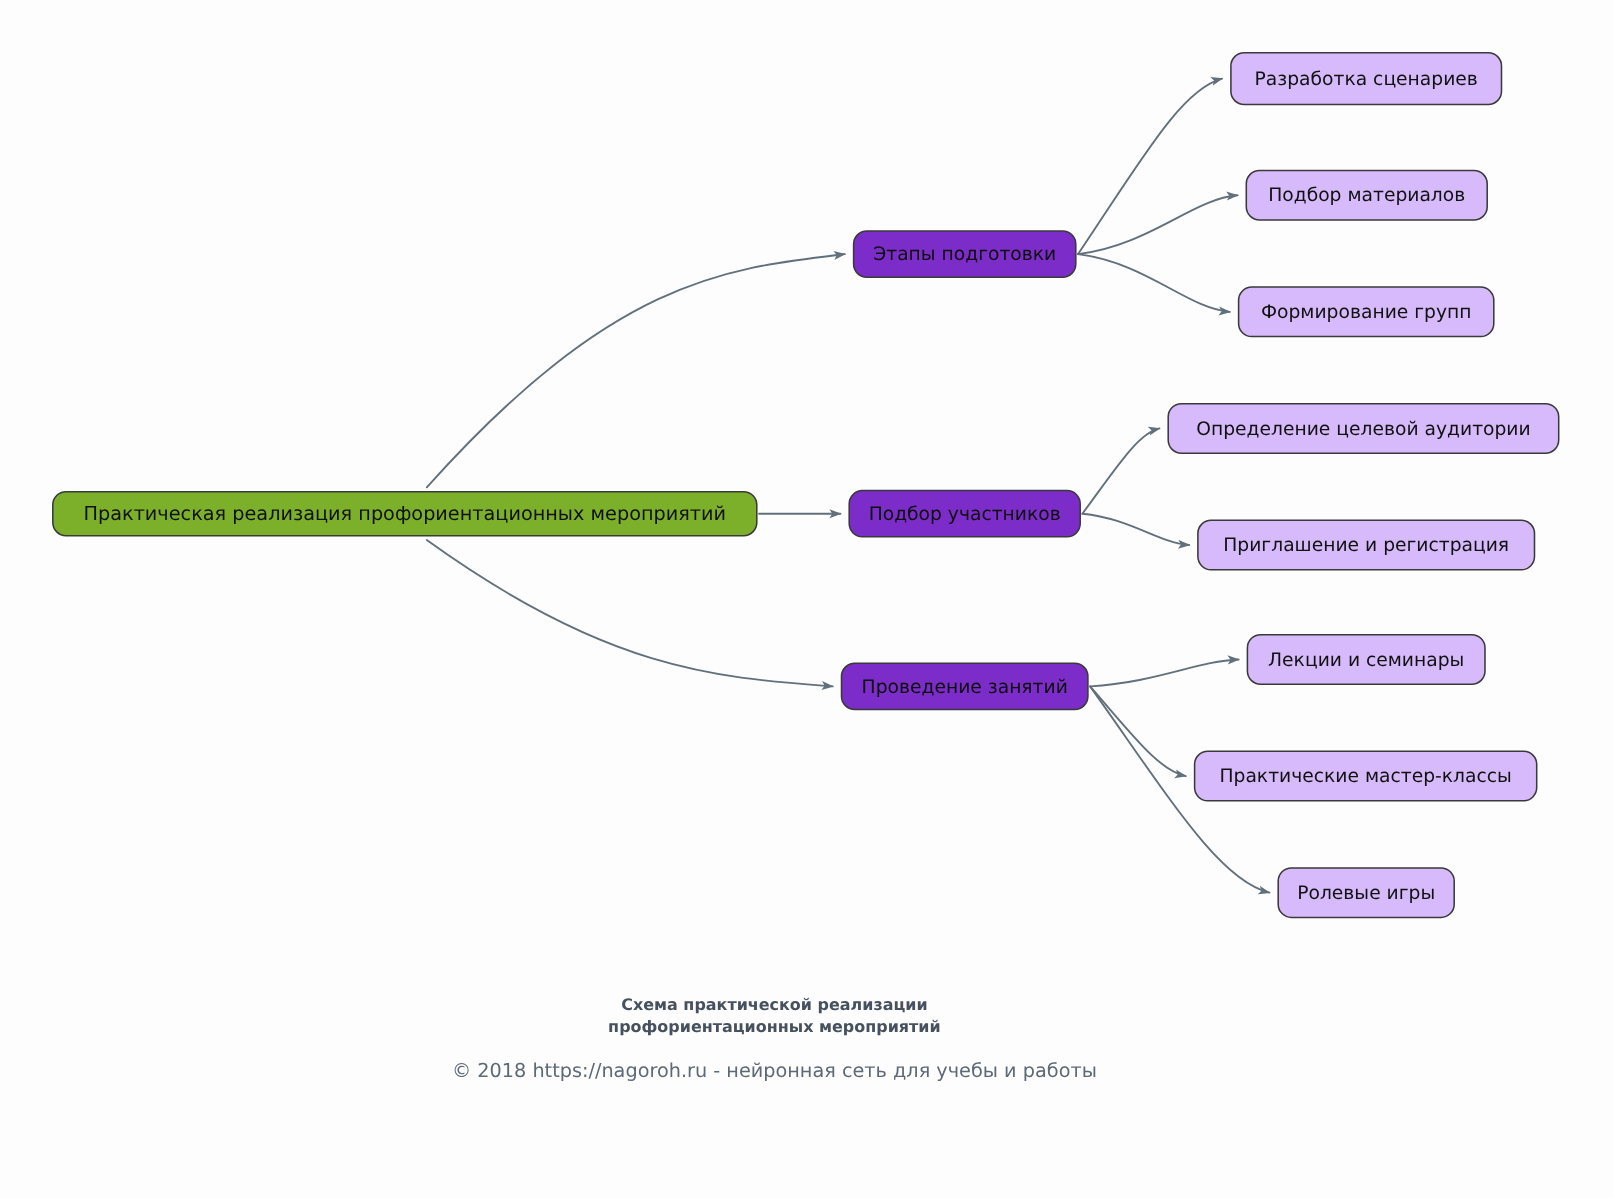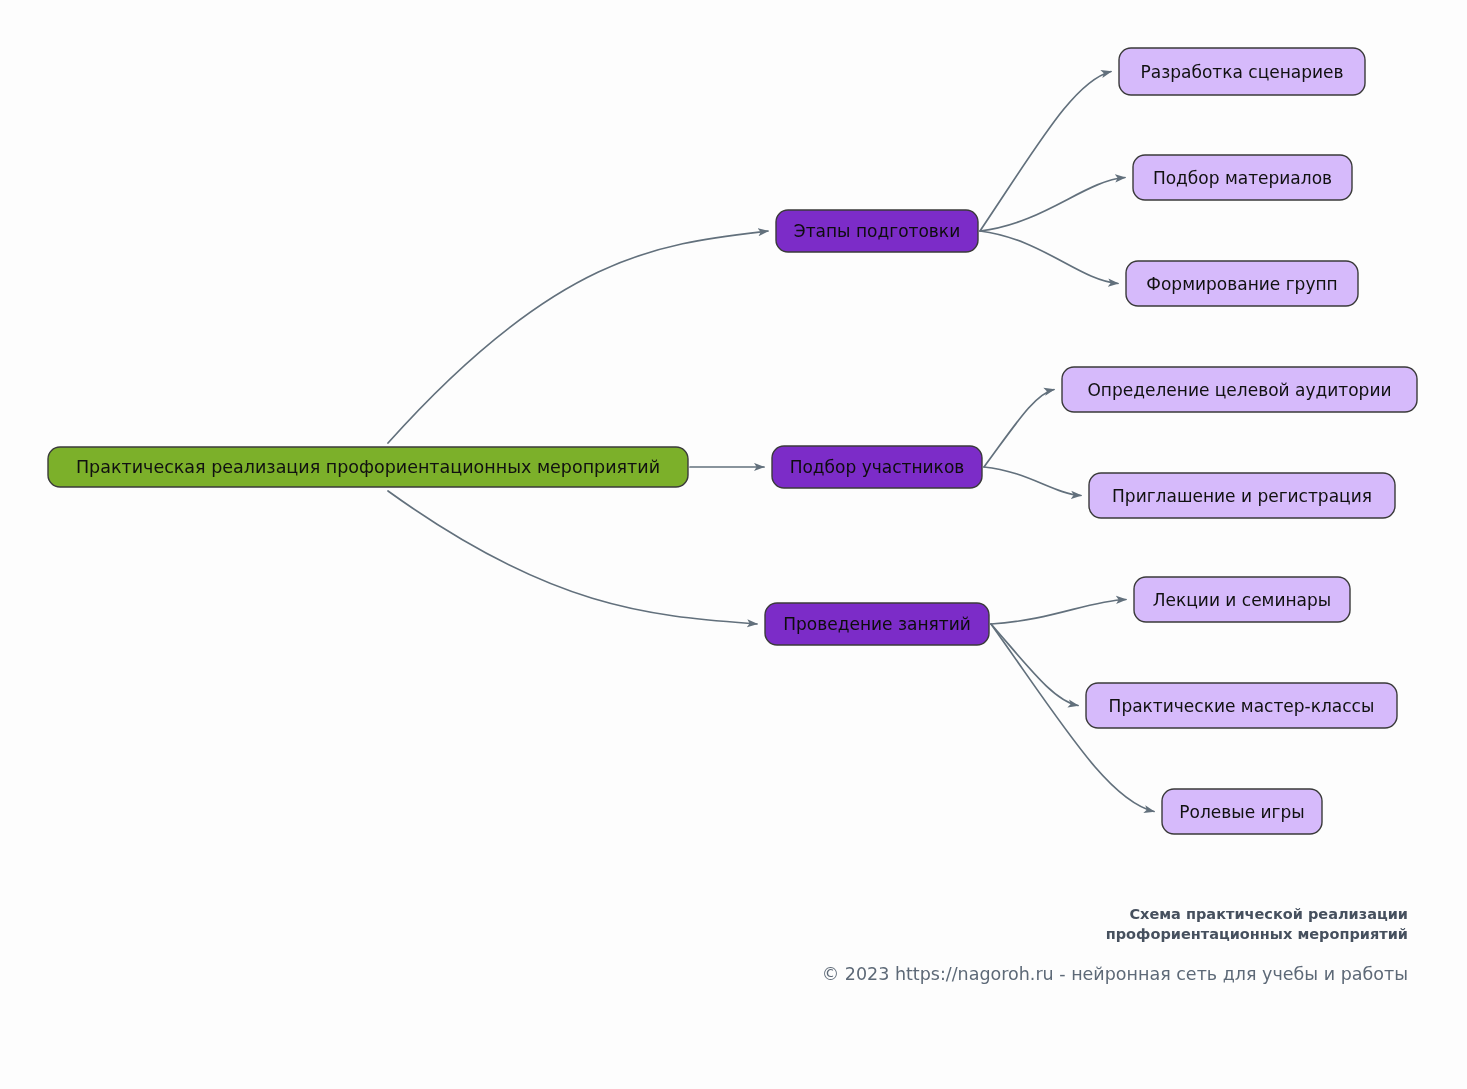--- a/index.html
+++ b/index.html
@@ -49,21 +49,21 @@
     stroke-width: 1.7;
     stroke-linecap: round;
   }
   .arrow-head { fill: #62707c; }
 
   .footer {
     position: absolute;
     left: 0;
     top: 905px;
     width: 1408px;
-    text-align: right;
+    text-align: center;
   }
   .footer-title {
     font-family: "DejaVu Sans", "Liberation Sans", sans-serif;
     font-size: 14.5px;
     font-weight: bold;
     color: #46505e;
     line-height: 1.35;
     white-space: pre-line;
     margin: 0;
   }
@@ -154,14 +154,14 @@
       <g>
         <rect x="1162" y="789" width="160" height="45" rx="12" ry="12" class="node-rect node-leaf"></rect>
         <text x="1242" y="812.5" class="node-label label-leaf">Ролевые игры</text>
       </g>
     </g>
 </svg>
 
 <div class="footer">
   <p class="footer-title">Схема практической реализации
 профориентационных мероприятий</p>
-  <p class="footer-credit">© 2023 https://nagoroh.ru - нейронная сеть для учебы и работы</p>
+  <p class="footer-credit">© 2018 https://nagoroh.ru - нейронная сеть для учебы и работы</p>
 </div>
 
 </body></html>

